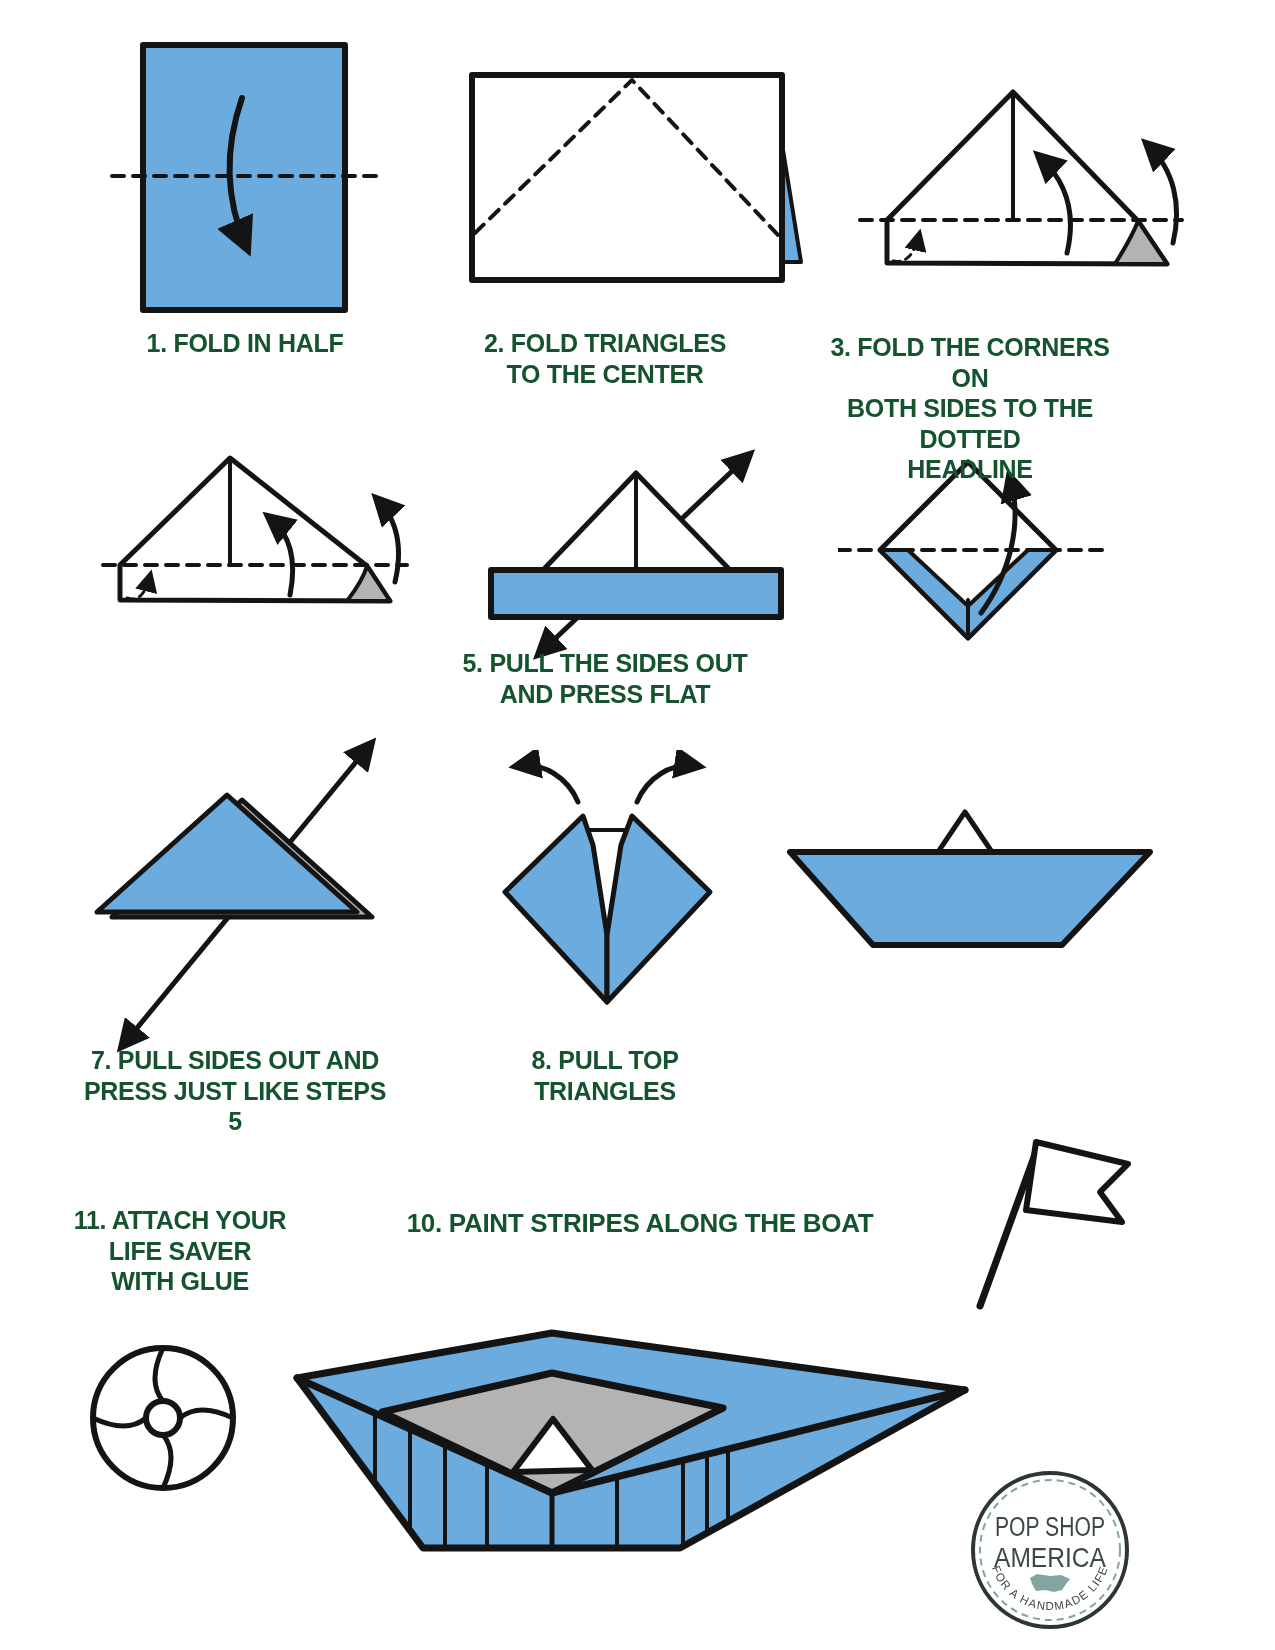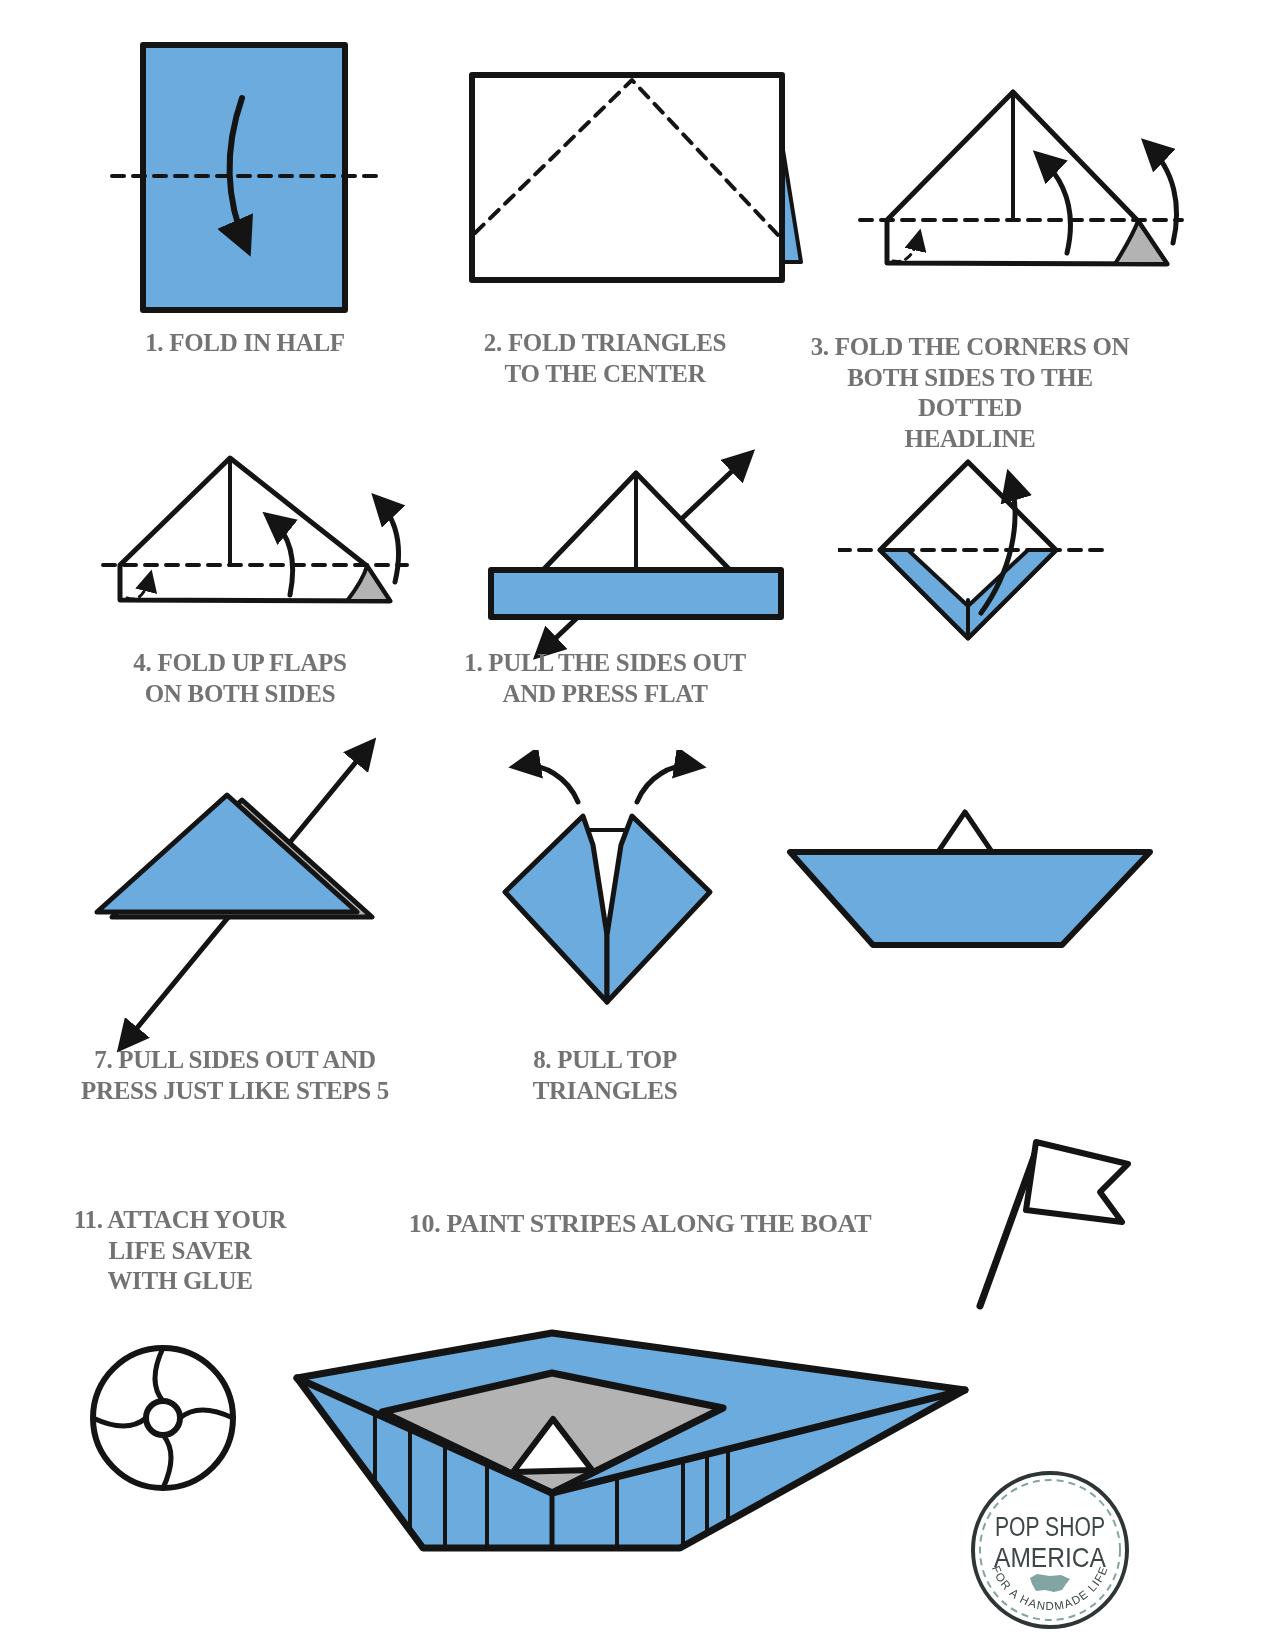--- a/index.html
+++ b/index.html
@@ -1,20 +1,20 @@
 <!DOCTYPE html>
 <html style="--paper-blue: #6BABDE; --fold-gray: #B3B3B3; --outline-black: #141414; --logo-teal: #82A5A1; --logo-text: #3E4747;"><head>
 <meta charset="utf-8">
 <style>
   html,body{margin:0;padding:0;background:#ffffff;}
   #page{position:relative;width:1275px;height:1650px;margin:0 auto;background:#fff;
         font-family:"Liberation Sans",sans-serif;overflow:hidden;}
   .diagram{position:absolute;}
   .caption{position:absolute;text-align:center;font-weight:bold;font-size:25px;
-           line-height:1.22;letter-spacing:-0.3px;color:#737373;white-space:pre-line;font-family:Liberation Serif, serif;}
+           line-height:1.22;letter-spacing:-0.3px;color:#14532d;white-space:pre-line;}
   .caption.big{font-size:26px;}
   
   .f-blue{fill:var(--paper-blue);}
   .f-gray{fill:var(--fold-gray);}
   .f-white{fill:#ffffff;}
   .f-none{fill:none;}
   .stk{stroke:var(--outline-black);stroke-linejoin:round;stroke-linecap:round;}
   .dash{stroke-dasharray:12 9;}
   .dash-s{stroke-dasharray:7 6;}
   #ah path, #ahs path{fill:var(--outline-black);}
@@ -139,23 +139,21 @@
     <line x1="30" y1="178" x2="88" y2="18" class="stk" stroke-width="7"></line>
     <polygon points="86,14 178,36 150,64 172,94 76,82" class="f-white stk" stroke-width="6"></polygon>
   </svg>
 
   <div class="caption" style="left:100px;top:328px;width:290px">1. FOLD IN HALF</div>
   <div class="caption" style="left:460px;top:328px;width:290px">2. FOLD TRIANGLES
 TO THE CENTER</div>
   <div class="caption" style="left:810px;top:332px;width:320px">3. FOLD THE CORNERS ON
 BOTH SIDES TO THE DOTTED
 HEADLINE</div>
-  <div class="caption" style="left:90px;top:648px;width:300px">4. FOLD UP FLAPS
-ON BOTH SIDES</div>
-  <div class="caption" style="left:455px;top:648px;width:300px">1. PULL THE SIDES OUT
+  <div class="caption" style="left:455px;top:648px;width:300px">5. PULL THE SIDES OUT
 AND PRESS FLAT</div>
   <div class="caption" style="left:75px;top:1045px;width:320px">7. PULL SIDES OUT AND
 PRESS JUST LIKE STEPS 5</div>
   <div class="caption" style="left:455px;top:1045px;width:300px">8. PULL TOP
 TRIANGLES</div>
   <div class="caption big" style="left:370px;top:1208px;width:540px">10. PAINT STRIPES ALONG THE BOAT</div>
   <div class="caption" style="left:40px;top:1205px;width:280px">11. ATTACH YOUR
 LIFE SAVER
 WITH GLUE</div>
 

